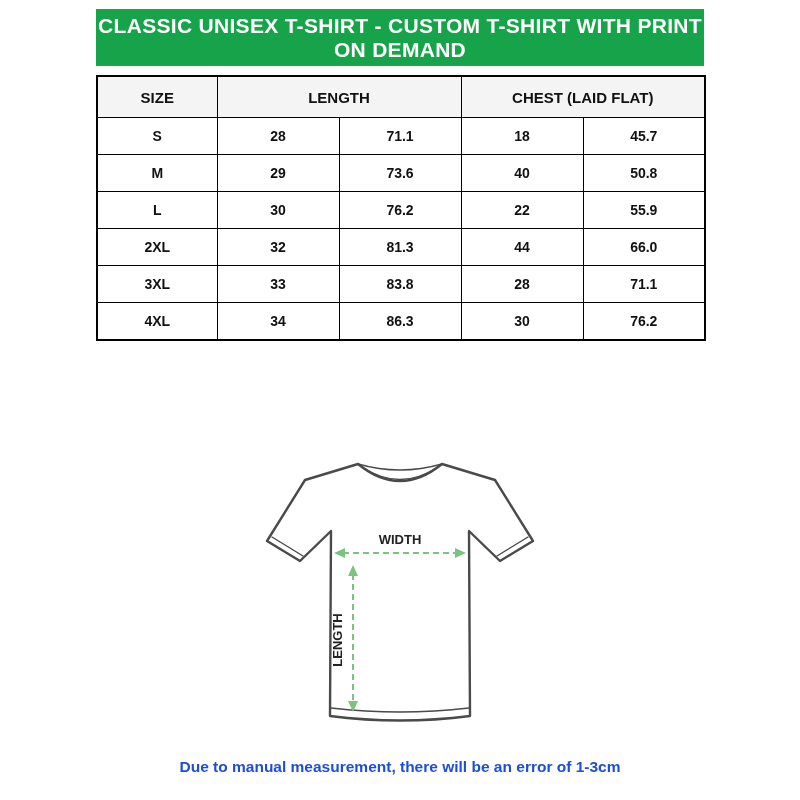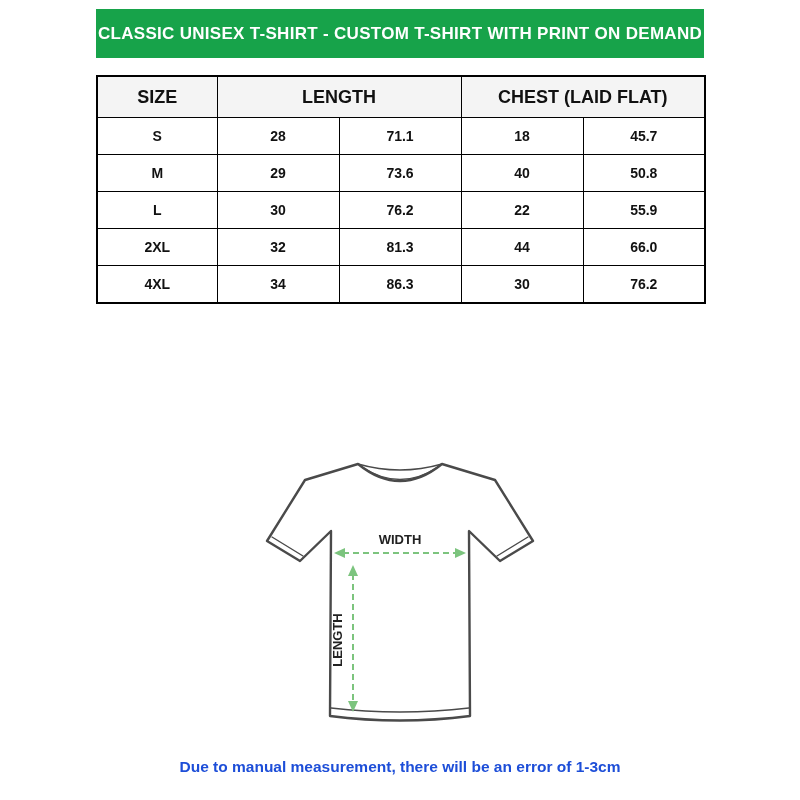--- a/index.html
+++ b/index.html
@@ -1,37 +1,37 @@
 <!DOCTYPE html>
 <html><head>
 <meta charset="utf-8">
 <style>
   html,body { margin:0; padding:0; background:#ffffff; }
   body { width:800px; height:800px; font-family:"Liberation Sans", sans-serif; }
   .page { position:relative; width:800px; height:800px; background:#ffffff; overflow:hidden; }
 
   
   .banner {
-    position:absolute; left:96px; top:9px; width:608px; height:49px;
+    position:absolute; left:96px; top:9px; width:608px; height:57px;
     background:#17a34a; color:#ffffff;
     display:flex; align-items:center; justify-content:center;
-    font-weight:bold; font-size:17px; letter-spacing:0.3px; text-align:center;
+    font-weight:bold; font-size:21px; letter-spacing:0.3px; text-align:center;
   }
 
   
   .size-table {
     position:absolute; left:96px; top:75px; width:608px;
     border-collapse:collapse; border:2px solid #000000;
     table-layout:fixed;
   }
   .size-table th, .size-table td {
     border:1px solid #000000; text-align:center; vertical-align:middle;
     font-weight:bold; color:#111111; padding:0;
   }
-  .size-table th { height:40px; font-size:18px; background:#f4f4f4; }
+  .size-table th { height:40px; font-size:15px; background:#f4f4f4; }
   .size-table td { height:36px; font-size:14px; background:#ffffff; }
 
   
   .shirt-wrap { position:absolute; left:250px; top:440px; width:300px; height:305px; }
   .shirt-line { fill:#ffffff; stroke:#4a4a4a; stroke-width:2.4; stroke-linejoin:round; stroke-linecap:round; }
   .shirt-detail { fill:none; stroke:#4a4a4a; stroke-width:1.4; stroke-linecap:round; }
   .arrow-line { fill:none; stroke:#7cc47e; stroke-width:2; stroke-dasharray:6 4; }
   .arrow-head { fill:#7cc47e; stroke:none; }
   .measure-label { font-family:"Liberation Sans", sans-serif; font-size:13px; font-weight:bold; fill:#222222; }
 
@@ -88,20 +88,27 @@
         <td>55.9</td>
       </tr>
       <tr>
         <td>2XL</td>
         <td>32</td>
         <td>81.3</td>
         <td>44</td>
         <td>66.0</td>
       </tr>
       <tr>
+        <td>3XL</td>
+        <td>33</td>
+        <td>83.8</td>
+        <td>28</td>
+        <td>71.1</td>
+      </tr>
+      <tr>
         <td>4XL</td>
         <td>34</td>
         <td>86.3</td>
         <td>30</td>
         <td>76.2</td>
       </tr>
     </tbody>
   </table>
 
   <div class="shirt-wrap">

